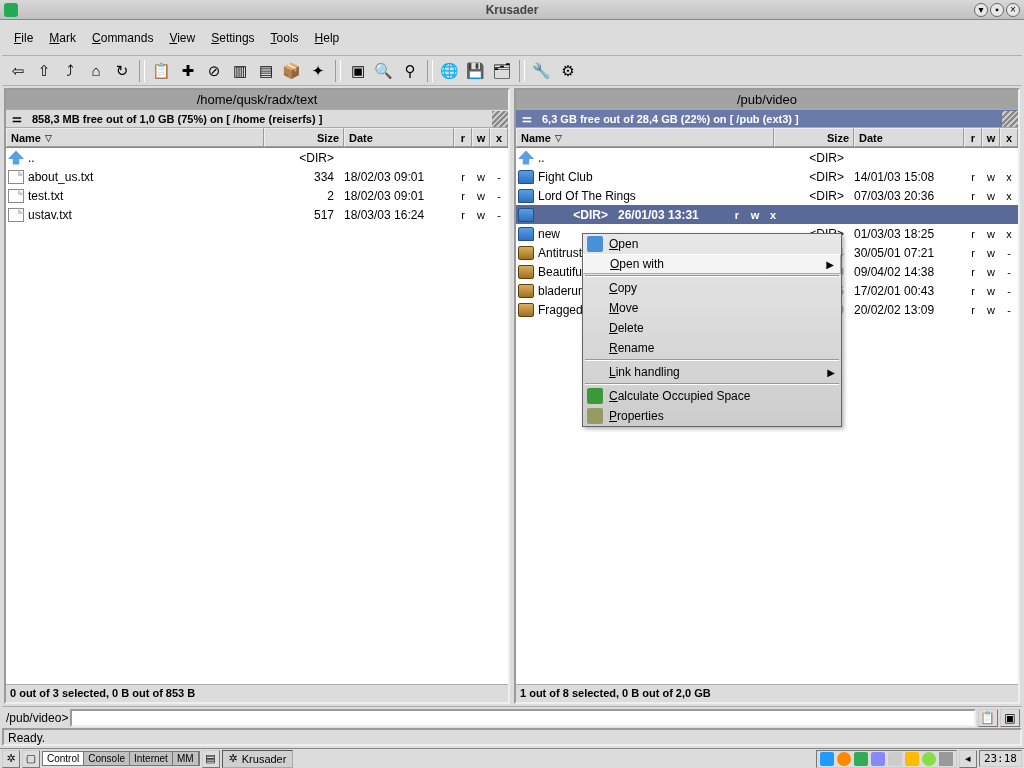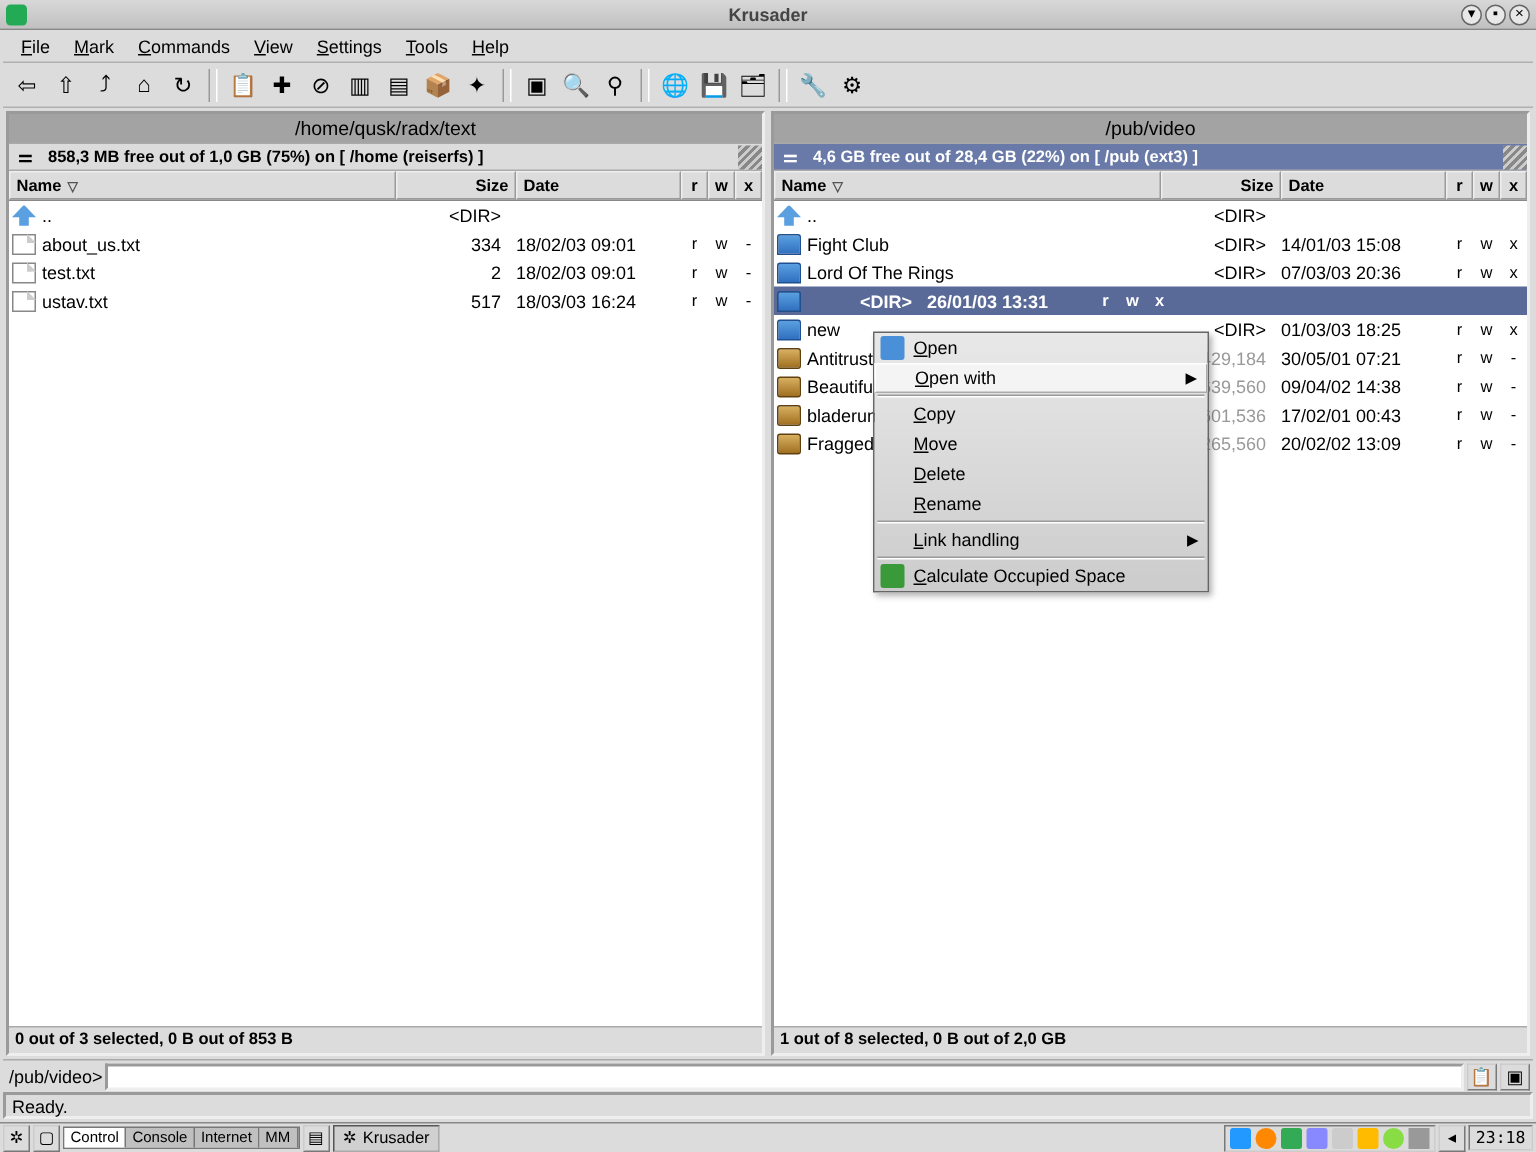--- a/index.html
+++ b/index.html
@@ -5,21 +5,21 @@
 * { box-sizing: border-box; margin: 0; padding: 0; font-family: "Helvetica", Arial, sans-serif; }
 body { background: #dcdcdc; width: 1024px; height: 768px; overflow: hidden; font-size: 12px; color: #000; }
 .titlebar { height: 20px; background: linear-gradient(#d8d8d8,#c0c0c0); display: flex; align-items: center; justify-content: center; position: relative; border-bottom: 1px solid #888; }
 .titlebar .appicon { position: absolute; left: 4px; width: 14px; height: 14px; background: #2a5; border-radius: 3px; }
 .titlebar .title { font-weight: bold; color: #444; }
 .titlebar .winbtns { position: absolute; right: 4px; display: flex; gap: 2px; }
 .winbtn { width: 14px; height: 14px; border: 1px solid #666; border-radius: 50%; background: #e8e8e8; display: flex; align-items: center; justify-content: center; font-size: 10px; line-height: 1; cursor: pointer; }
 
 .window-frame { background: #dcdcdc; border: 2px solid #dcdcdc; border-top: none; height: 728px; display: flex; flex-direction: column; }
 
-.menubar { height: 22px; background: #dcdcdc; display: flex; align-items: center; padding: 0 4px; border-bottom: 1px solid #b0b0b0; }
+.menubar { height: 36px; background: #dcdcdc; display: flex; align-items: center; padding: 0 4px; border-bottom: 1px solid #b0b0b0; }
 .menubar .mitem { padding: 2px 8px; cursor: pointer; }
 .mitem u { text-decoration: underline; }
 
 .toolbar { height: 30px; background: #dcdcdc; display: flex; align-items: center; padding: 2px 4px; gap: 2px; border-bottom: 1px solid #b0b0b0; }
 .tbtn { width: 24px; height: 24px; border: 1px solid transparent; display: flex; align-items: center; justify-content: center; cursor: pointer; border-radius: 3px; }
 .tsep { width: 6px; height: 22px; border-left: 1px solid #999; border-right: 1px solid #fff; margin: 0 3px; }
 
 .panes { flex: 1; display: flex; gap: 4px; padding: 2px; min-height: 0; }
 .pane { flex: 1; display: flex; flex-direction: column; border: 2px inset #eee; background: #dcdcdc; min-width: 0; }
 .pathrow { height: 20px; display: flex; align-items: center; justify-content: center; background: #a3a3a3; border-bottom: 1px solid #aaa; font-size: 13px; }
@@ -50,21 +50,21 @@
 .statusrow { height: 18px; background: #dcdcdc; border-top: 1px solid #aaa; padding: 2px 4px; font-size: 11px; font-weight: bold; }
 
 .cmdrow { height: 22px; background: #dcdcdc; display: flex; align-items: center; padding: 0 2px; border-top: 1px solid #aaa; }
 .cmdrow .prompt { font-size: 12px; padding: 0 2px; }
 .cmdrow .cmdinput { flex: 1; height: 18px; border: 2px inset #eee; background: #fff; padding: 0 2px; font-size: 12px; }
 .cmdrow .cmdbtn { width: 20px; height: 18px; border: 1px outset #ccc; margin-left: 2px; display:flex;align-items:center;justify-content:center; cursor:pointer; }
 
 .readyrow { height: 18px; background: #dcdcdc; border: 2px inset #eee; padding: 1px 4px; font-size: 12px; }
 
 
-.ctxmenu { position: absolute; left: 582px; top: 221px; width: 224px; background: linear-gradient(#e8e8e8,#cccccc); border: 1px solid #666; box-shadow: 2px 2px 4px rgba(0,0,0,.3); z-index: 50; }
+.ctxmenu { position: absolute; left: 582px; top: 233px; width: 260px; background: linear-gradient(#e8e8e8,#cccccc); border: 1px solid #666; box-shadow: 2px 2px 4px rgba(0,0,0,.3); z-index: 50; }
 .ctxmenu .cmi { height: 20px; display: flex; align-items: center; padding-left: 26px; padding-right: 8px; font-size: 12px; cursor: pointer; position: relative; }
 .ctxmenu .cmi.highlight { background: #f4f4f4; border: 1px outset #fff; }
 .ctxmenu .cmi .cicn { position: absolute; left: 4px; width: 16px; height: 16px; }
 .ctxmenu .cmi .sub { position: absolute; right: 6px; font-size: 10px; }
 .ctxmenu .csep { height: 2px; border-top: 1px solid #999; border-bottom: 1px solid #fff; margin: 1px 2px; }
 
 
 .taskbar { height: 20px; background: #dcdcdc; border-top: 1px solid #888; display: flex; align-items: center; font-size: 11px; padding: 0 2px; gap: 2px; }
 .taskbar .kbtn { width: 18px; height: 18px; display:flex; align-items:center; justify-content:center; border: 1px outset #ccc; cursor:pointer; }
 .taskbar .pager { display: flex; border: 1px solid #777; }
@@ -227,21 +227,21 @@
             <div class="rw">w</div>
             <div class="rx">-</div>
           </div>
         </div>
         <div class="statusrow">0 out of 3 selected, 0 B out of 853 B</div>
       </div>
     <div class="pane" id="pane-right">
         <div class="pathrow">/pub/video</div>
         <div class="inforow active">
           <div class="tiny">⚌</div>
-          <div class="txt">4,6 GB free out of 28,4 GB (22%) on [ /pub (ext3) ]</div>
+          <div class="txt">6,3 GB free out of 28,4 GB (22%) on [ /pub (ext3) ]</div>
           <div class="grip"></div>
         </div>
         <div class="headerrow">
           <div class="hc name">Name<span class="sortarr">▽</span></div>
           <div class="hc size">Size</div>
           <div class="hc date">Date</div>
           <div class="hc r">r</div>
           <div class="hc w">w</div>
           <div class="hc x">x</div>
         </div>
@@ -365,20 +365,24 @@
     </div>
     <div class="csep"></div>
     <div class="cmi">
       <span><u>L</u>ink handling</span>
       <span class="sub">▶</span>
     </div>
     <div class="csep"></div>
     <div class="cmi">
       <div class="cicn" style="background: rgb(58, 154, 58); border-radius: 2px;"></div>
       <span><u>C</u>alculate Occupied Space</span>
+    </div>
+    <div class="cmi">
+      <div class="cicn" style="background: rgb(153, 153, 102); border-radius: 2px;"></div>
+      <span><u>P</u>roperties</span>
     </div>
   </div>
 
 <div class="taskbar">
   <div class="kbtn">✲</div>
   <div class="kbtn">▢</div>
   <div class="pager" id="pager">
       <div class="pgcell active">Control</div>
       <div class="pgcell">Console</div>
       <div class="pgcell">Internet</div>

